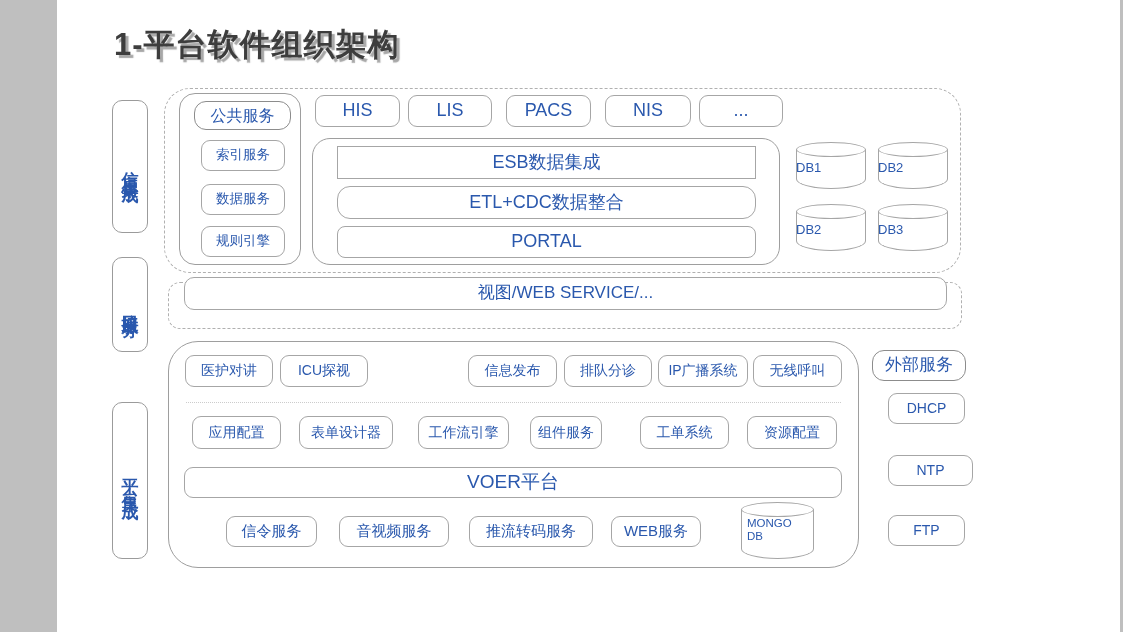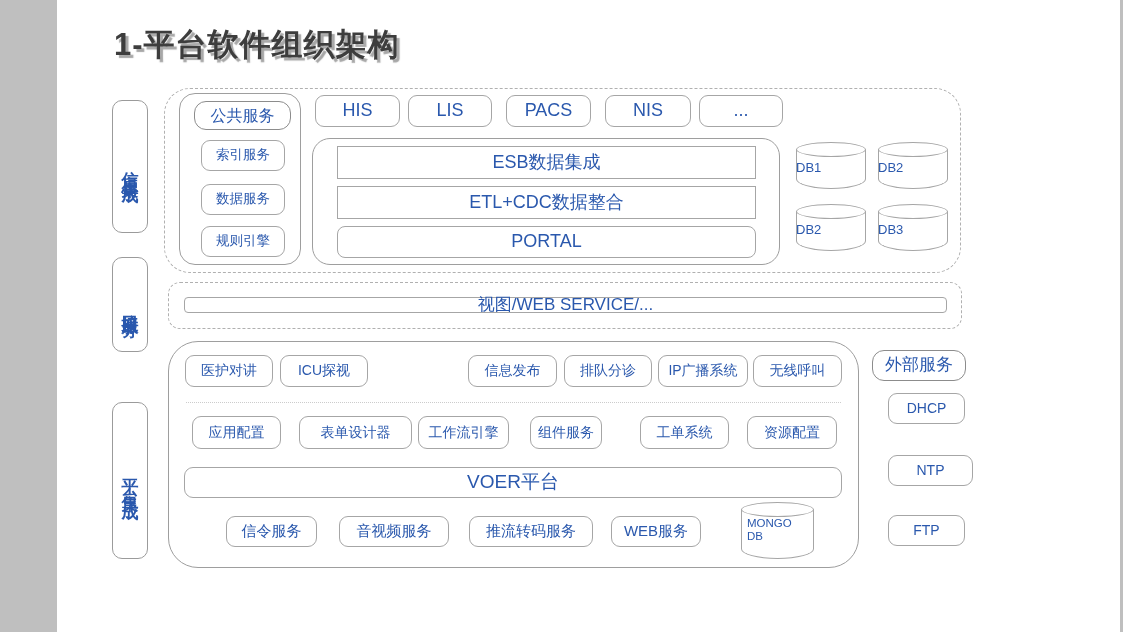--- a/index.html
+++ b/index.html
@@ -60,21 +60,21 @@
 
   <div class="bx f18" style="left:315px;top:95px;width:85px;height:32px">HIS</div>
   <div class="bx f18" style="left:408px;top:95px;width:84px;height:32px">LIS</div>
   <div class="bx f18" style="left:506px;top:95px;width:85px;height:32px">PACS</div>
   <div class="bx f18" style="left:605px;top:95px;width:86px;height:32px">NIS</div>
   <div class="bx f18" style="left:699px;top:95px;width:84px;height:32px">...</div>
 
 
   <div class="cont" style="left:312px;top:138px;width:468px;height:127px;border-radius:18px"></div>
   <div class="bx f18" style="left:337px;top:146px;width:419px;height:33px;border-radius:0">ESB数据集成</div>
-  <div class="bx f18" style="left:337px;top:186px;width:419px;height:33px;border-radius:0">ETL+CDC数据整合</div>
+  <div class="bx f18" style="left:337px;top:186px;width:419px;height:33px;border-radius:13px">ETL+CDC数据整合</div>
   <div class="bx f18" style="left:337px;top:226px;width:419px;height:32px;border-radius:8px">PORTAL</div>
 
   <div class="cyl" style="left:796px;top:142px;width:70px;height:47px">
     <div class="cyl-body"></div>
     <div class="cyl-top"></div>
     <div class="cyl-label">DB1</div>
   </div>
   <div class="cyl" style="left:878px;top:142px;width:70px;height:47px">
     <div class="cyl-body"></div>
     <div class="cyl-top"></div>
@@ -85,35 +85,35 @@
     <div class="cyl-top"></div>
     <div class="cyl-label">DB2</div>
   </div>
   <div class="cyl" style="left:878px;top:204px;width:70px;height:47px">
     <div class="cyl-body"></div>
     <div class="cyl-top"></div>
     <div class="cyl-label">DB3</div>
   </div>
 
   <div class="cont dash" style="left:168px;top:282px;width:794px;height:47px;border-radius:12px"></div>
-  <div class="bx f17" style="left:184px;top:297px;width:763px;height:16px;border-radius:4px">视图/WEB SERVICE/...</div>
+  <div class="bx f17" style="left:184px;top:277px;width:763px;height:33px;border-radius:10px">视图/WEB SERVICE/...</div>
 
   <div class="cont" style="left:168px;top:341px;width:691px;height:227px;border-radius:30px"></div>
 
   <div class="bx" style="left:185px;top:355px;width:88px;height:32px">医护对讲</div>
   <div class="bx" style="left:280px;top:355px;width:88px;height:32px">ICU探视</div>
   <div class="bx" style="left:468px;top:355px;width:89px;height:32px">信息发布</div>
   <div class="bx" style="left:564px;top:355px;width:88px;height:32px">排队分诊</div>
   <div class="bx" style="left:658px;top:355px;width:90px;height:32px">IP广播系统</div>
   <div class="bx" style="left:753px;top:355px;width:89px;height:32px">无线呼叫</div>
 
   <div class="dotline" style="left:186px;top:402px;width:655px"></div>
 
   <div class="bx" style="left:192px;top:416px;width:89px;height:33px">应用配置</div>
-  <div class="bx" style="left:299px;top:416px;width:113px;height:33px">表单设计器</div>
+  <div class="bx" style="left:299px;top:416px;width:94px;height:33px">表单设计器</div>
   <div class="bx" style="left:418px;top:416px;width:91px;height:33px">工作流引擎</div>
   <div class="bx" style="left:530px;top:416px;width:72px;height:33px">组件服务</div>
   <div class="bx" style="left:640px;top:416px;width:89px;height:33px">工单系统</div>
   <div class="bx" style="left:747px;top:416px;width:90px;height:33px">资源配置</div>
 
   <div class="bx f19" style="left:184px;top:467px;width:658px;height:31px">VOER平台</div>
 
   <div class="bx f15" style="left:226px;top:516px;width:91px;height:31px">信令服务</div>
   <div class="bx f15" style="left:339px;top:516px;width:110px;height:31px">音视频服务</div>
   <div class="bx f15" style="left:469px;top:516px;width:124px;height:31px">推流转码服务</div>

